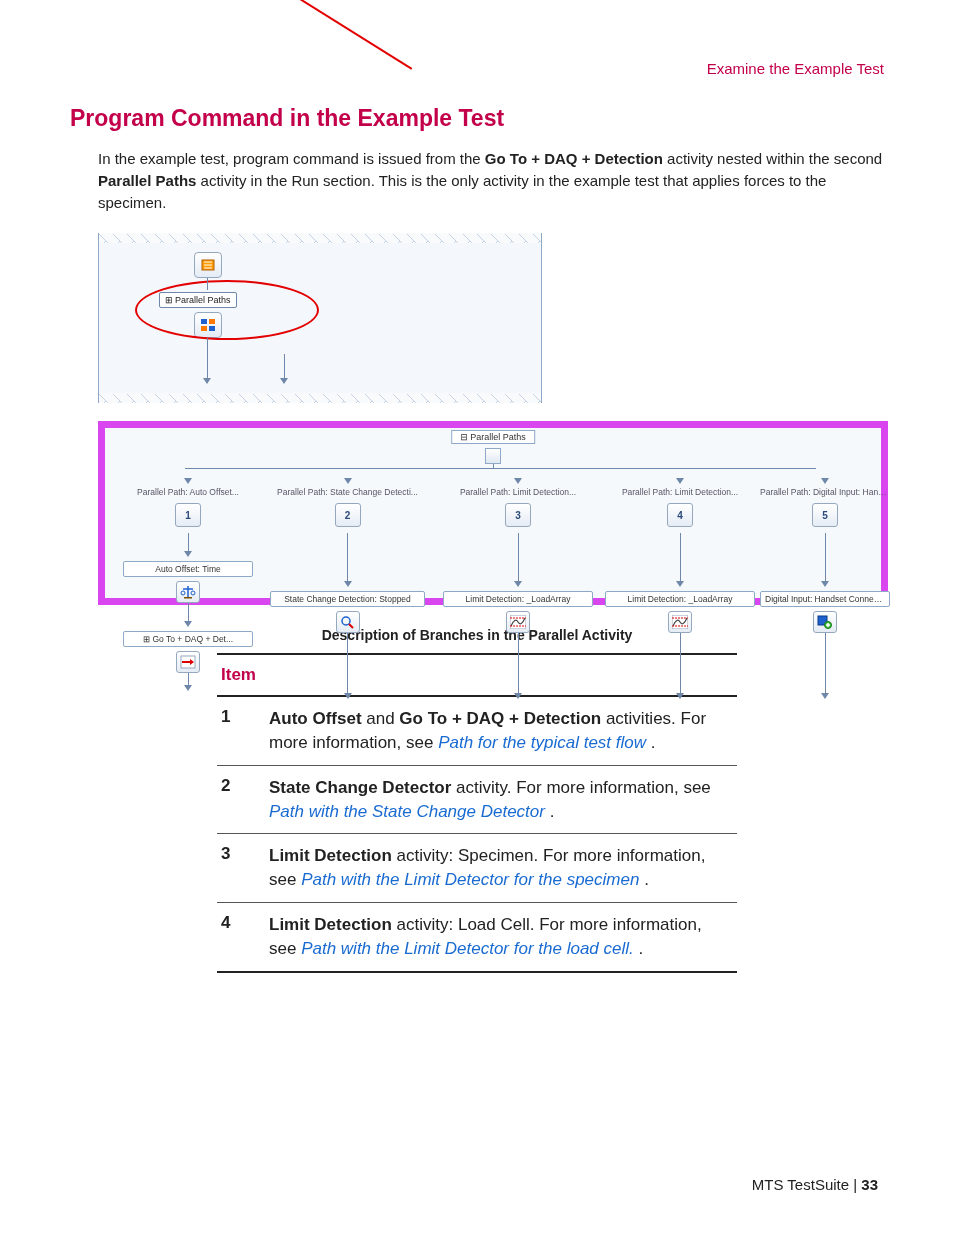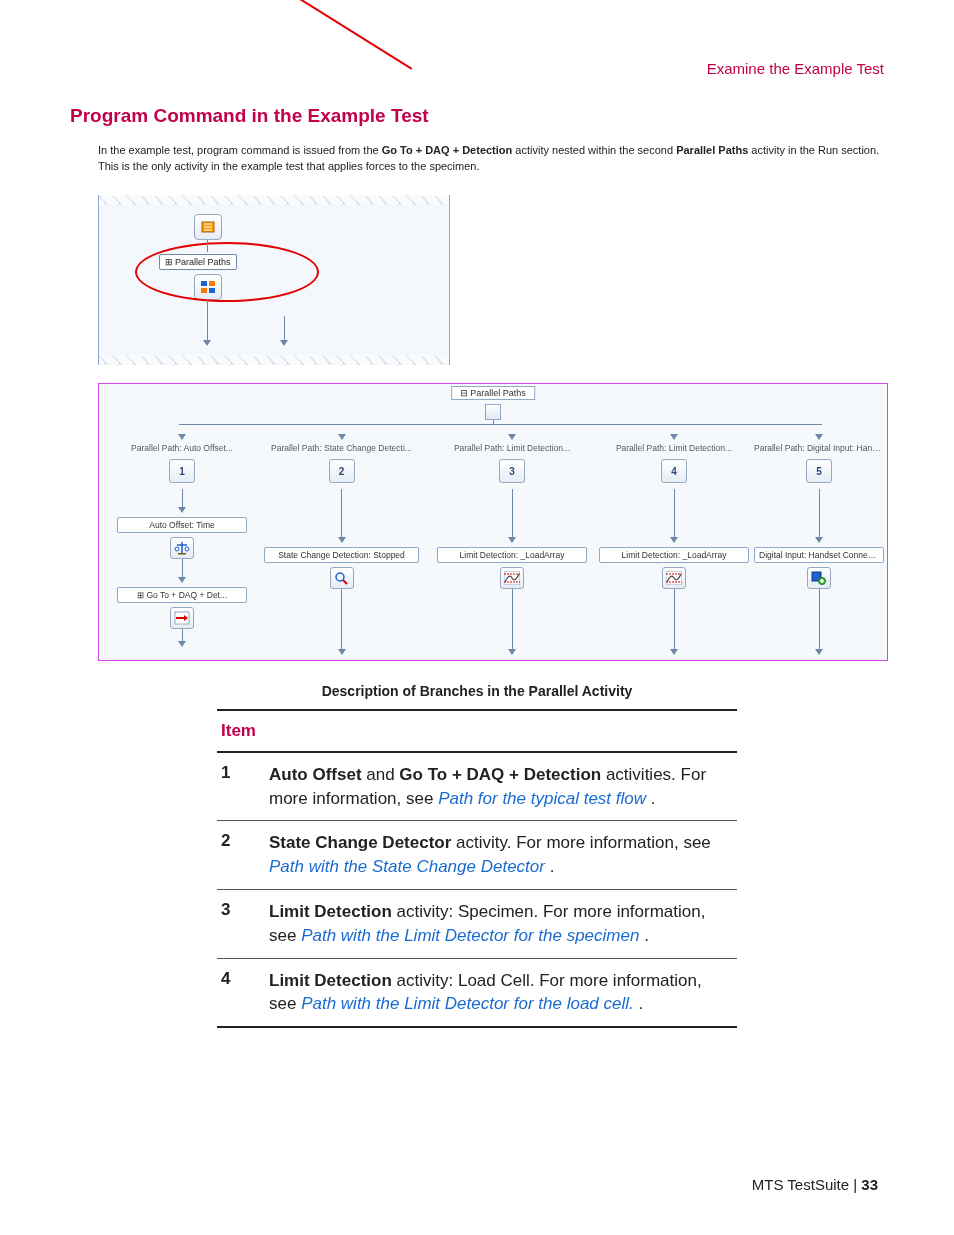--- a/index.html
+++ b/index.html
@@ -16,37 +16,37 @@
     position: relative;
   }
   .header-right {
     text-align: right;
     color: #c3004a;
     font-size: 15px;
     margin-bottom: 28px;
   }
   h1 {
     color: #c3004a;
-    font-size: 19px;
+    font-size: 23px;
     font-weight: bold;
     margin: 0 0 16px 0;
   }
   .body-text {
     margin-left: 28px;
-    font-size: 11px;
+    font-size: 15px;
     line-height: 1.45;
     margin-bottom: 20px;
   }
   .figure-wrap {
     margin-left: 28px;
     margin-bottom: 18px;
   }
   
   .fig-upper {
-    width: 352px;
+    width: 444px;
     height: 170px;
     border: 1px solid #8ea8c8;
     background: #f4f7fb;
     position: relative;
     box-sizing: border-box;
   }
   .fig-upper .torn-top, .fig-upper .torn-bot {
     position: absolute;
     left: 0; right: 0;
     height: 10px;
@@ -95,22 +95,22 @@
   }
   .red-line {
     position: absolute;
     background: #e30000;
     height: 2px;
     transform-origin: left top;
   }
   
   .fig-lower {
     width: 790px;
-    height: 278px;
-    border: 1px solid #d946ef;
+    height: 184px;
+    border: 7px solid #d946ef;
     background: #f6f9fc;
     position: relative;
     box-sizing: border-box;
     font-size: 9px;
     color: #333;
     padding-left: 46px;
   }
   .pp-header {
     position: absolute;
     top: 2px;

